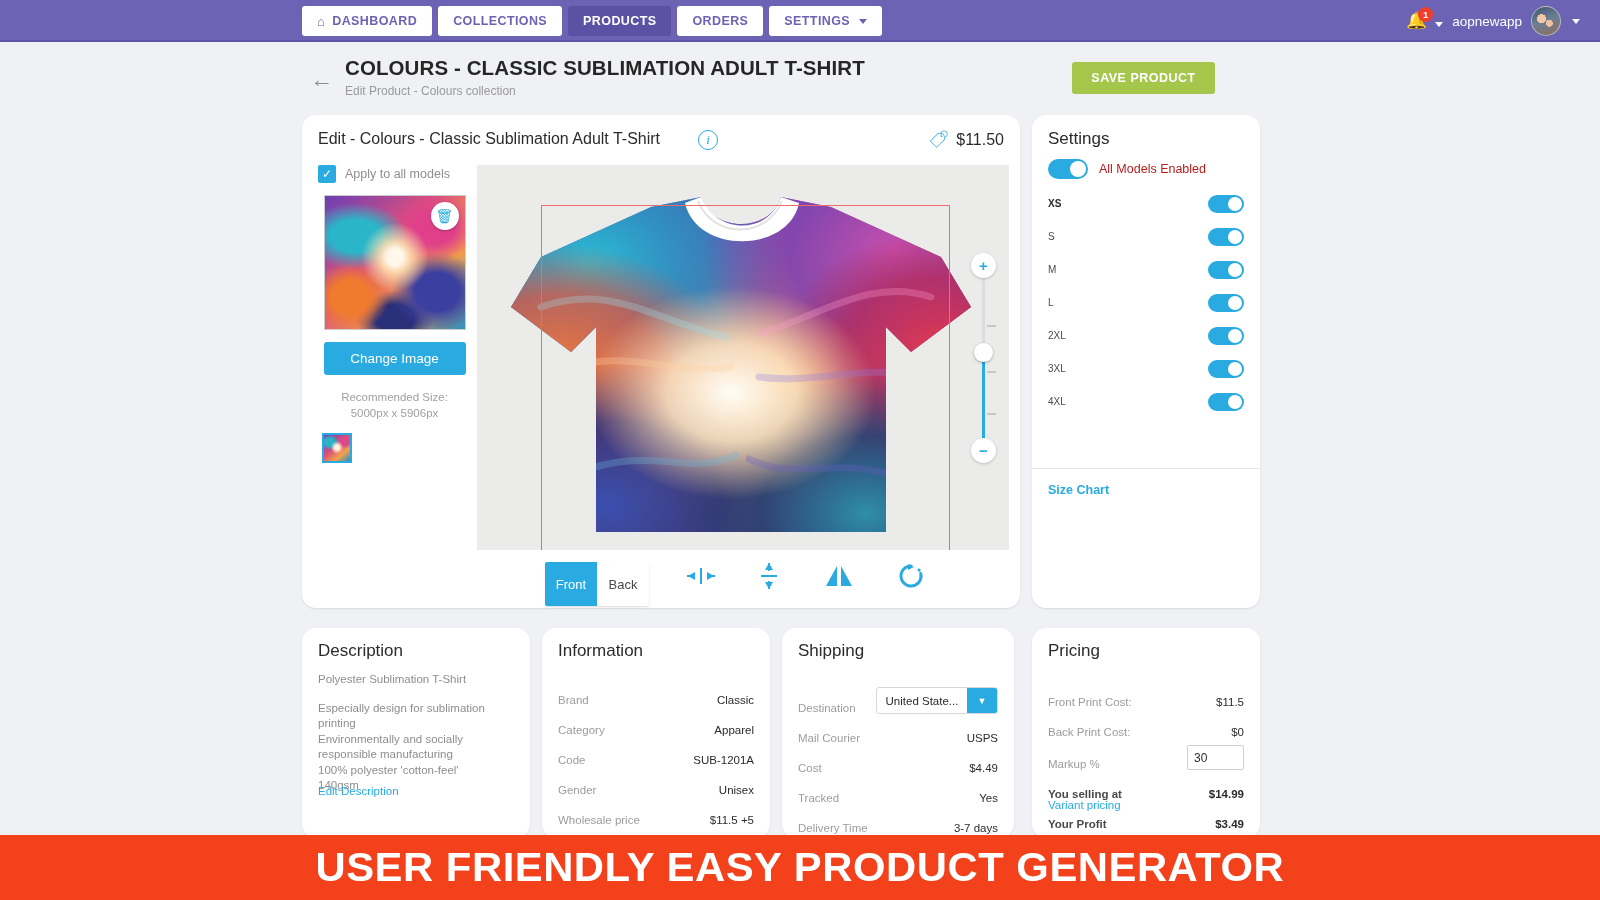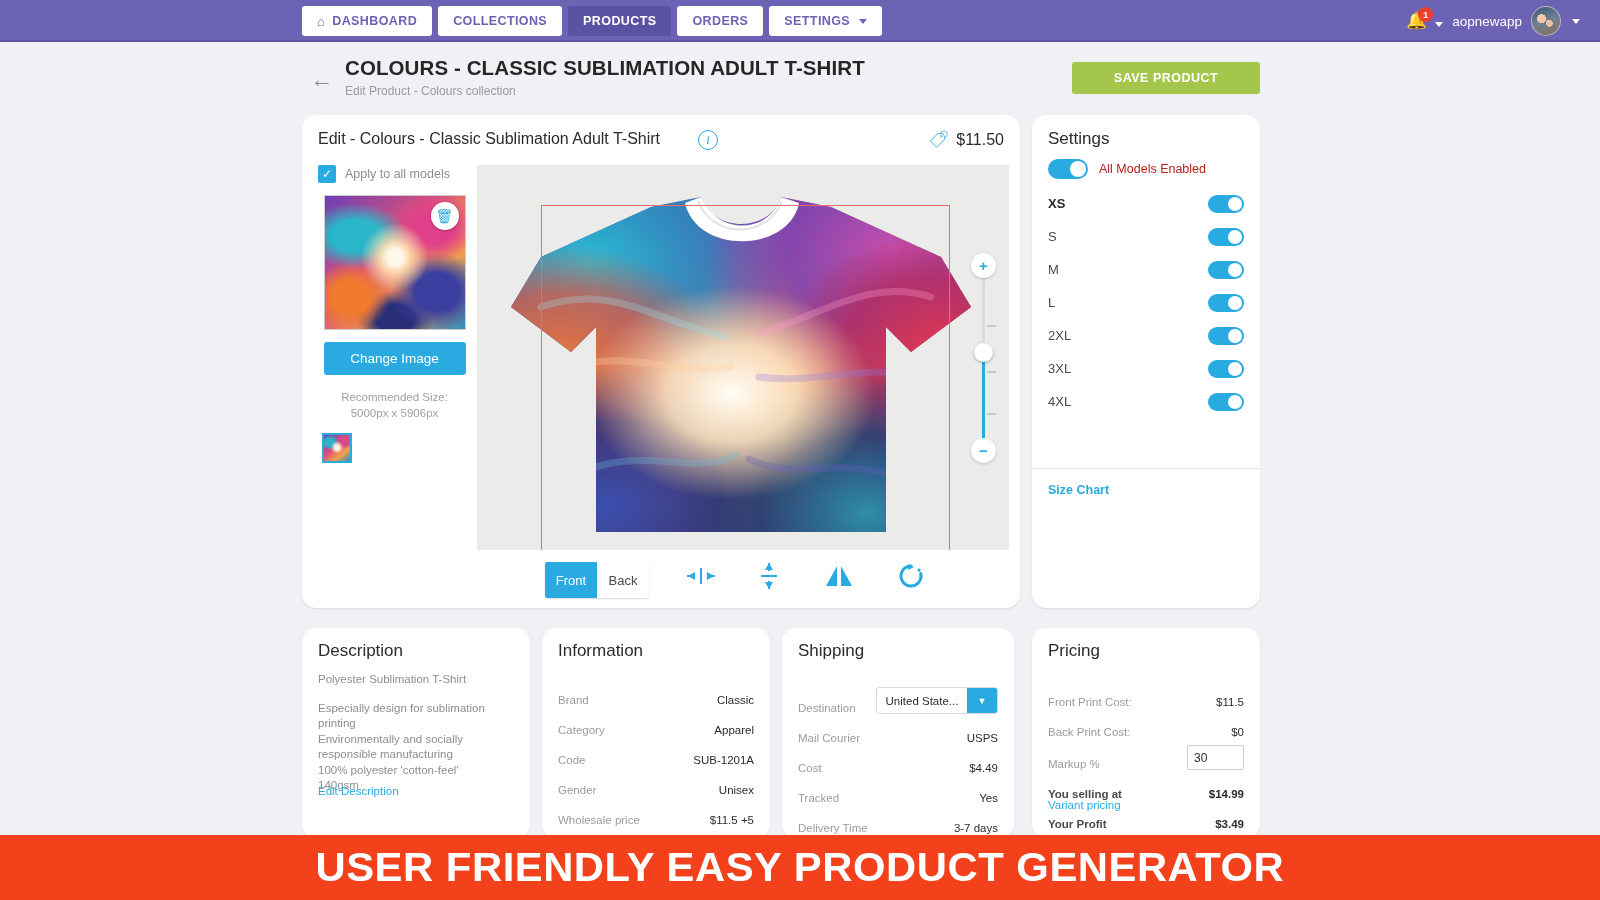--- a/index.html
+++ b/index.html
@@ -67,21 +67,21 @@
     position: absolute; left: 0; top: 12px; font-size: 23px; color: #8c8c8c;
     line-height: 1; cursor: pointer;
   }
   .page-title {
     position: absolute; left: 35px; top: 0;
     font-size: 20.5px; font-weight: bold; color: #262626; letter-spacing: .1px;
   }
   .page-sub { position: absolute; left: 35px; top: 28px; font-size: 12px; color: #9a9a9a; }
   .save-btn {
     position: absolute; left: 762px; top: 6px;
-    width: 188px; height: 32px; background: #a4c64b; color: #fff;
+    width: 143px; height: 32px; background: #a4c64b; color: #fff;
     border-radius: 3px; font-size: 12.5px; font-weight: bold; letter-spacing: .5px;
     display: flex; align-items: center; justify-content: center; cursor: pointer;
   }
 
   
   .card { position: absolute; background: #fff; border-radius: 14px; box-shadow: 0 1px 2px rgba(0,0,0,.10); }
   .card-h { font-size: 17px; color: #2b2b2b; font-weight: normal; }
 
   
   .editor { left: 302px; top: 115px; width: 718px; height: 493px; }
@@ -166,36 +166,36 @@
     position: absolute; left: 3px; top: 90px; width: 19px; height: 19px;
     border-radius: 50%; background: #fff; box-shadow: 0 1px 3px rgba(0,0,0,.3); cursor: pointer;
   }
   .zs-tick { position: absolute; left: 16px; width: 9px; height: 1.5px; background: #c8c8c8; }
 
   .stage-tools {
     position: absolute; left: 175px; top: 438px; width: 532px; height: 50px;
     display: flex; align-items: center;
   }
   .fb-toggle { position: absolute; left: 68px; top: 9px; display: flex; border-radius: 2px; overflow: hidden; box-shadow: 0 1px 2px rgba(0,0,0,.15); }
-  .fb-btn { width: 52px; height: 36px; display: flex; align-items: center; justify-content: center; font-size: 13px; cursor: pointer; background: #fff; color: #4a4a4a; }
+  .fb-btn { width: 52px; height: 44px; display: flex; align-items: center; justify-content: center; font-size: 13px; cursor: pointer; background: #fff; color: #4a4a4a; }
   .fb-btn.on { background: #29abe2; color: #fff; }
   .tool-ico { position: absolute; top: 6px; width: 44px; height: 34px; color: #29abe2; display: flex; align-items: center; justify-content: center; cursor: pointer; }
 
   
   .settings { left: 1032px; top: 115px; width: 228px; height: 493px; }
   .settings-h { position: absolute; left: 16px; top: 14px; }
   .all-models { position: absolute; left: 16px; top: 44px; display: flex; align-items: center; gap: 11px; }
   .toggle { width: 40px; height: 20px; border-radius: 10px; background: #29abe2; position: relative; cursor: pointer; }
   .toggle .knob { position: absolute; right: 2px; top: 2px; width: 16px; height: 16px; border-radius: 50%; background: #fff; }
   .toggle-sm { width: 36px; height: 18px; border-radius: 9px; }
   .toggle-sm .knob { width: 14px; height: 14px; }
   .all-models-label { font-size: 12.5px; color: #b91c1c; }
   .size-list { position: absolute; left: 16px; top: 72px; right: 16px; }
   .size-row { height: 33px; display: flex; align-items: center; justify-content: space-between; }
-  .size-label { font-size: 13px; color: #4a4a4a; }
+  .size-label { font-size: 10px; color: #4a4a4a; }
   .size-row.bold .size-label { font-weight: bold; color: #2b2b2b; }
   .settings-div { position: absolute; left: 0; right: 0; top: 353px; height: 1px; background: #e6e6e6; }
   .size-chart { position: absolute; left: 16px; top: 368px; font-size: 12.5px; color: #29abe2; font-weight: bold; cursor: pointer; }
 
   
   .bc { top: 628px; height: 210px; }
   .bc-desc { left: 302px; width: 228px; }
   .bc-info { left: 542px; width: 228px; }
   .bc-ship { left: 782px; width: 232px; }
   .bc-price { left: 1032px; width: 228px; }

